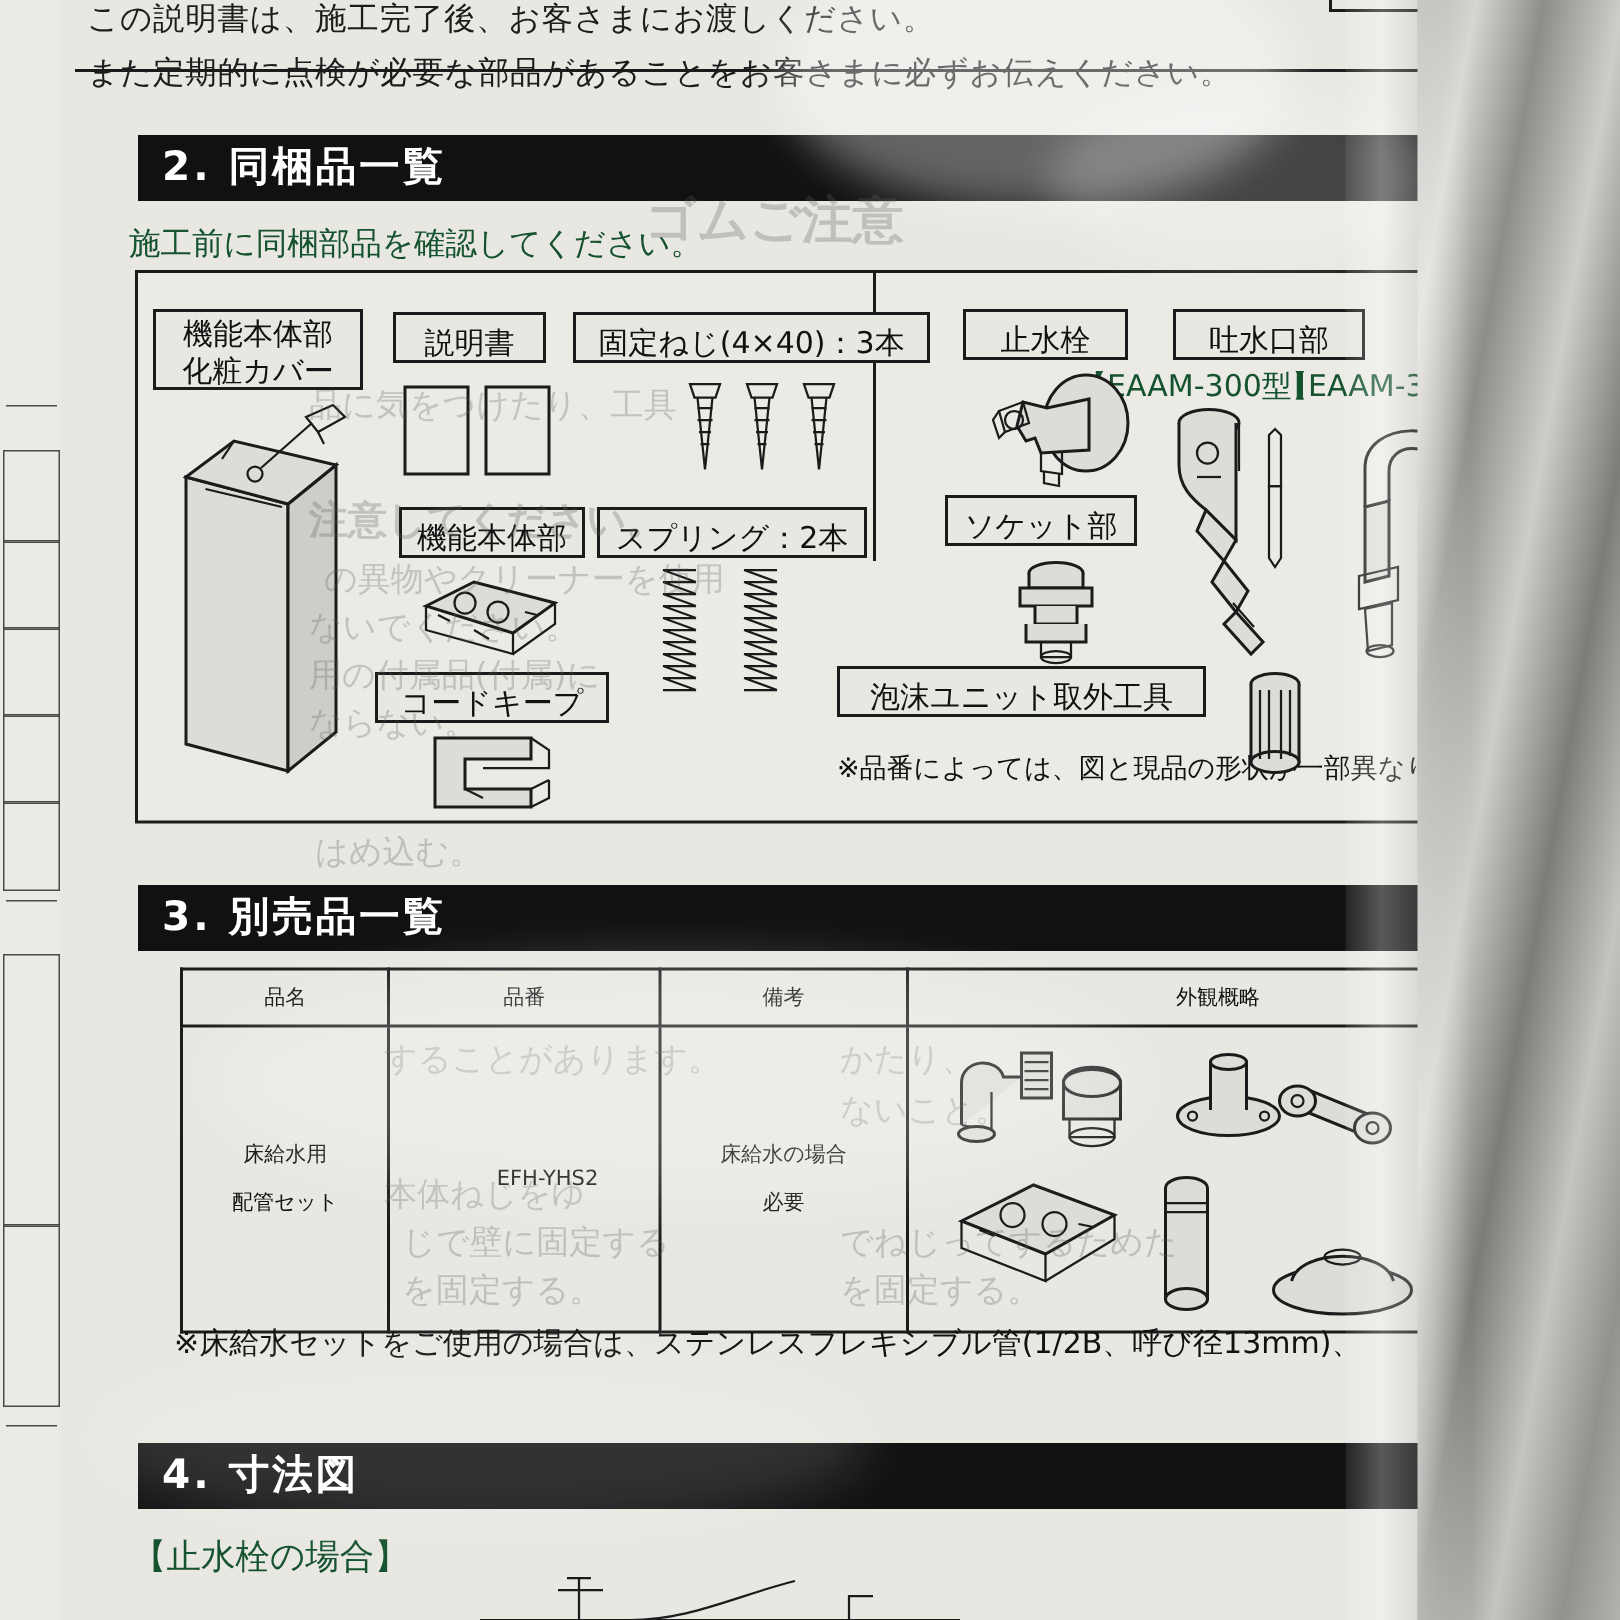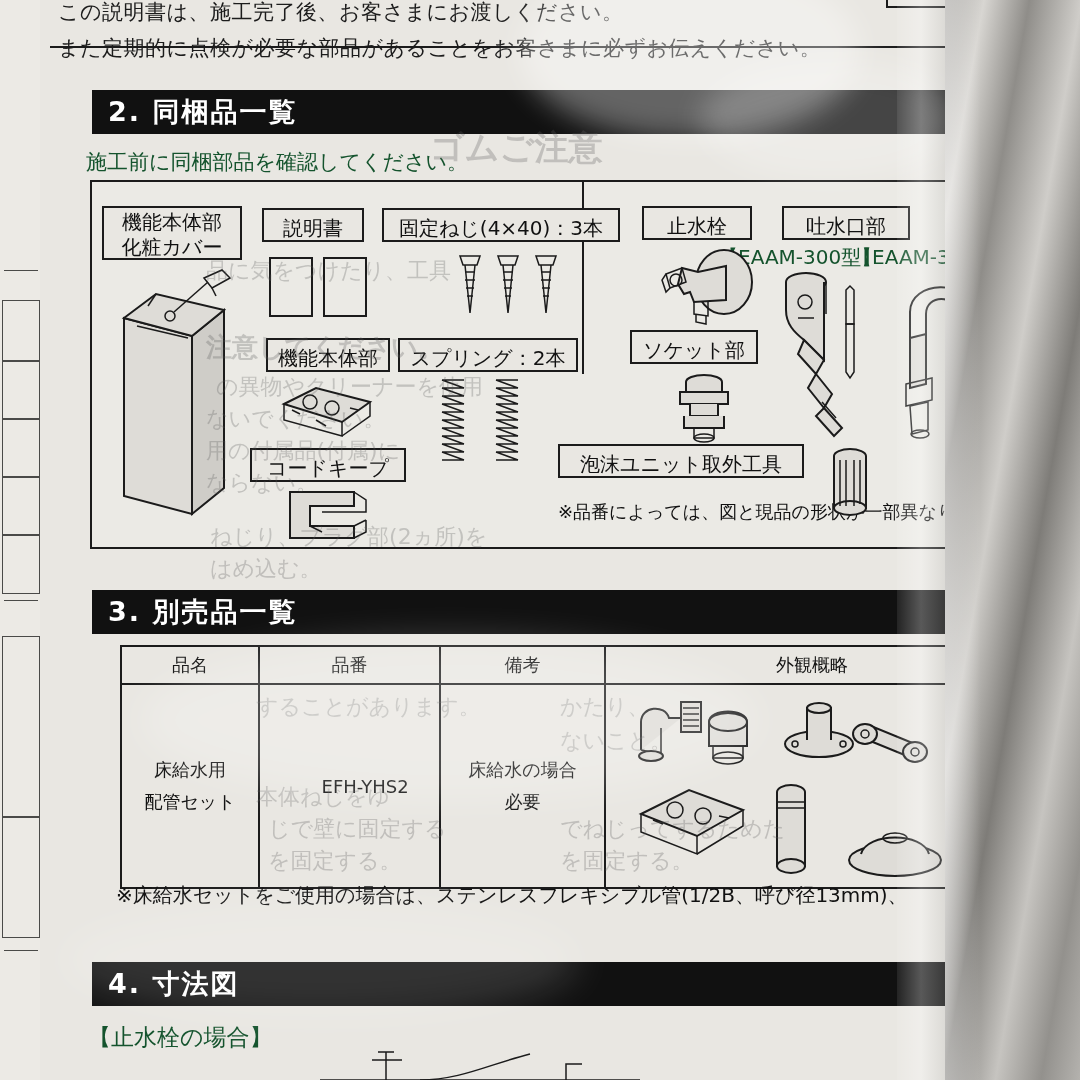--- a/index.html
+++ b/index.html
@@ -74,21 +74,21 @@
   
   .draw{position:absolute;}
   svg{display:block;overflow:visible;}
   .st{fill:none;stroke:#1b1b1b;stroke-width:2;}
   .st1{fill:none;stroke:#1b1b1b;stroke-width:1.5;}
   .stf{fill:#dedcd7;stroke:#1b1b1b;stroke-width:2;}
   .stf2{fill:#cfcdc8;stroke:#1b1b1b;stroke-width:2;}
 
   
   .tbl{position:absolute;left:90px;top:645px;width:900px;border-collapse:collapse;}
-  .tbl th,.tbl td{border:2px solid #1b1b1b;font-size:18px;color:#111;text-align:center;font-weight:normal;}
+  .tbl th,.tbl td{border:2px solid #1b1b1b;font-size:14px;color:#111;text-align:center;font-weight:normal;}
   .tbl th{height:34px;}
   .tbl td.name{width:148px;height:200px;line-height:32px;}
   .tbl td.code{width:158px;padding-left:32px;}
   .tbl td.note{width:178px;line-height:32px;}
   .tbl td.fig{width:auto;position:relative;}
   .fnote{position:absolute;left:86px;top:880px;width:900px;font-size:20px;line-height:30px;color:#111;}
   .fnote .i{padding-left:26px;display:block;}
 
   .smallnote{position:absolute;font-size:18px;color:#111;}
 
@@ -390,21 +390,20 @@
       </svg>
     </div>
 
     <div class="ghost b" style="left:400px;top:130px;font-size:34px">ゴムご注意</div>
     <div class="ghost" style="left:176px;top:254px">品に気をつけたり、工具</div>
     <div class="ghost b" style="left:176px;top:330px;font-size:26px">注意してください。</div>
     <div class="ghost" style="left:186px;top:370px">の異物やクリーナーを使用</div>
     <div class="ghost" style="left:176px;top:402px">ないでください。</div>
     <div class="ghost" style="left:176px;top:434px">用の付属品(付属)に</div>
     <div class="ghost" style="left:176px;top:466px">ならない。</div>
-    <div class="ghost" style="left:180px;top:520px">ねじり、プラグ部(2ヵ所)を</div>
     <div class="ghost" style="left:180px;top:552px">はめ込む。</div>
     <div class="ghost" style="left:226px;top:690px">することがあります。</div>
     <div class="ghost" style="left:530px;top:690px">かたり、</div>
     <div class="ghost" style="left:530px;top:724px">ないこと。</div>
     <div class="ghost" style="left:226px;top:780px">本体ねじをゆ</div>
     <div class="ghost" style="left:238px;top:812px">じで壁に固定する</div>
     <div class="ghost" style="left:238px;top:844px">を固定する。</div>
     <div class="ghost" style="left:530px;top:812px">でねじってするためた</div>
     <div class="ghost" style="left:530px;top:844px">を固定する。</div>
 

